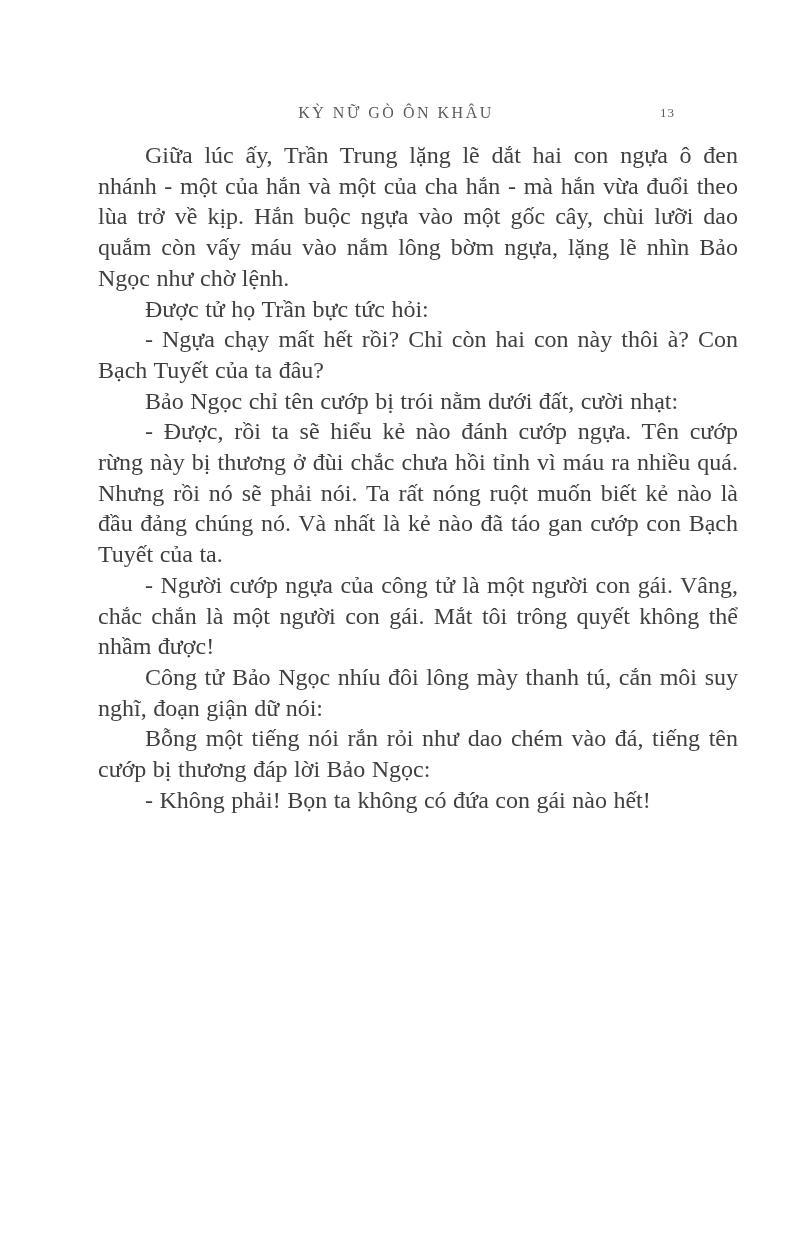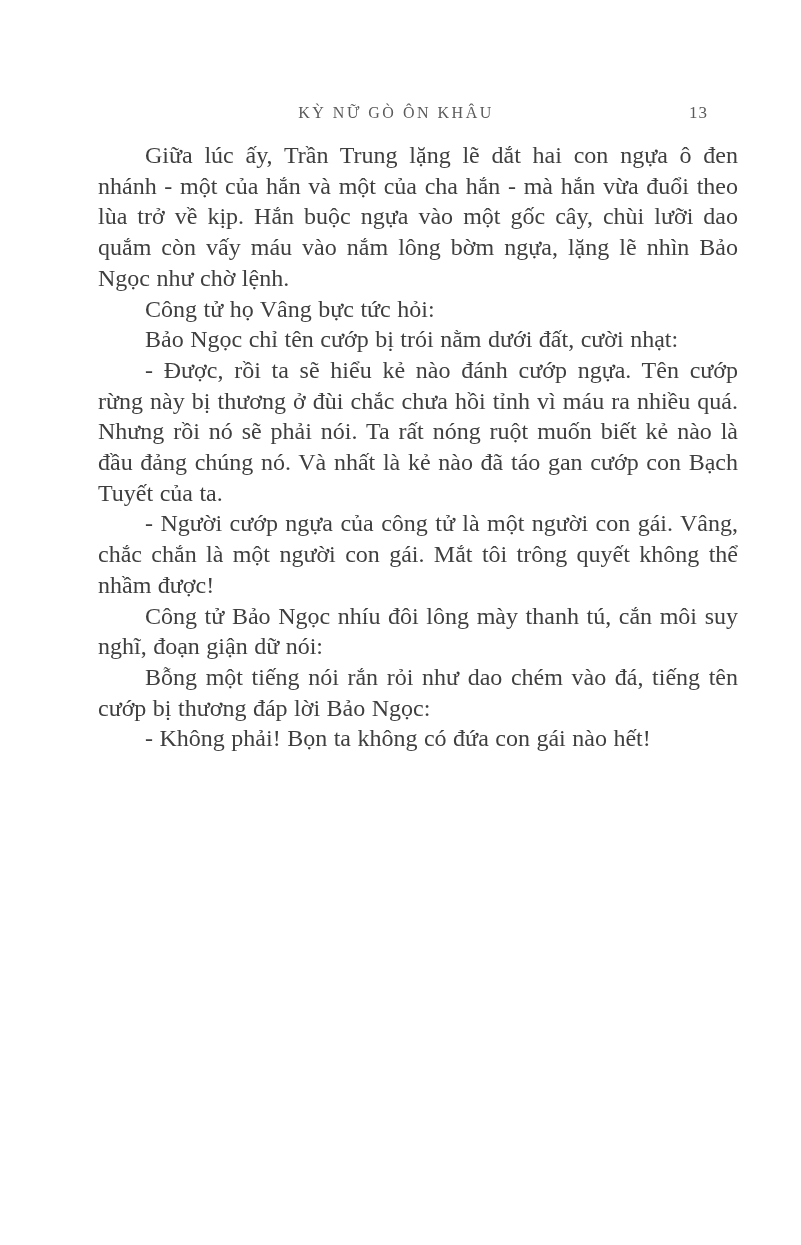--- a/index.html
+++ b/index.html
@@ -29,25 +29,24 @@
     text-align: center;
     font-size: 16px;
     line-height: 22px;
     letter-spacing: 2.5px;
     color: var(--header-text);
   }
   .folio {
     position: absolute;
     top: 102px;
     left: 660px;
-    font-size: 17px;
+    font-size: 13px;
     line-height: 22px;
     letter-spacing: 1px;
     color: var(--header-text);
-    margin-left: 29px;
   }
   .body-text {
     position: absolute;
     top: 140px;
     left: 98px;
     width: 640px;
     font-size: 24px;
     line-height: 30.7px;
     color: var(--body-text);
     text-align: justify;
@@ -63,21 +62,22 @@
 <body>
 
 <div class="page">
 
   <div class="running-header">KỲ NỮ GÒ ÔN KHÂU</div>
 
   <div class="folio">13</div>
 
   <div class="body-text">
       <p class="para">Giữa lúc ấy, Trần Trung lặng lẽ dắt hai con ngựa ô đen nhánh - một của hắn và một của cha hắn - mà hắn vừa đuổi theo lùa trở về kịp. Hắn buộc ngựa vào một gốc cây, chùi lưỡi dao quắm còn vấy máu vào nắm lông bờm ngựa, lặng lẽ nhìn Bảo Ngọc như chờ lệnh.</p>
-      <p class="para">Công tử họ Vâng bực tức hỏi:</p>
+      <p class="para">Được tử họ Trần bực tức hỏi:</p>
+      <p class="para">- Ngựa chạy mất hết rồi? Chỉ còn hai con này thôi à? Con Bạch Tuyết của ta đâu?</p>
       <p class="para">Bảo Ngọc chỉ tên cướp bị trói nằm dưới đất, cười nhạt:</p>
       <p class="para">- Được, rồi ta sẽ hiểu kẻ nào đánh cướp ngựa. Tên cướp rừng này bị thương ở đùi chắc chưa hồi tỉnh vì máu ra nhiều quá. Nhưng rồi nó sẽ phải nói. Ta rất nóng ruột muốn biết kẻ nào là đầu đảng chúng nó. Và nhất là kẻ nào đã táo gan cướp con Bạch Tuyết của ta.</p>
       <p class="para">- Người cướp ngựa của công tử là một người con gái. Vâng, chắc chắn là một người con gái. Mắt tôi trông quyết không thể nhầm được!</p>
       <p class="para">Công tử Bảo Ngọc nhíu đôi lông mày thanh tú, cắn môi suy nghĩ, đoạn giận dữ nói:</p>
       <p class="para">Bỗng một tiếng nói rắn rỏi như dao chém vào đá, tiếng tên cướp bị thương đáp lời Bảo Ngọc:</p>
       <p class="para">- Không phải! Bọn ta không có đứa con gái nào hết!</p>
     </div>
 
 </div>
 

